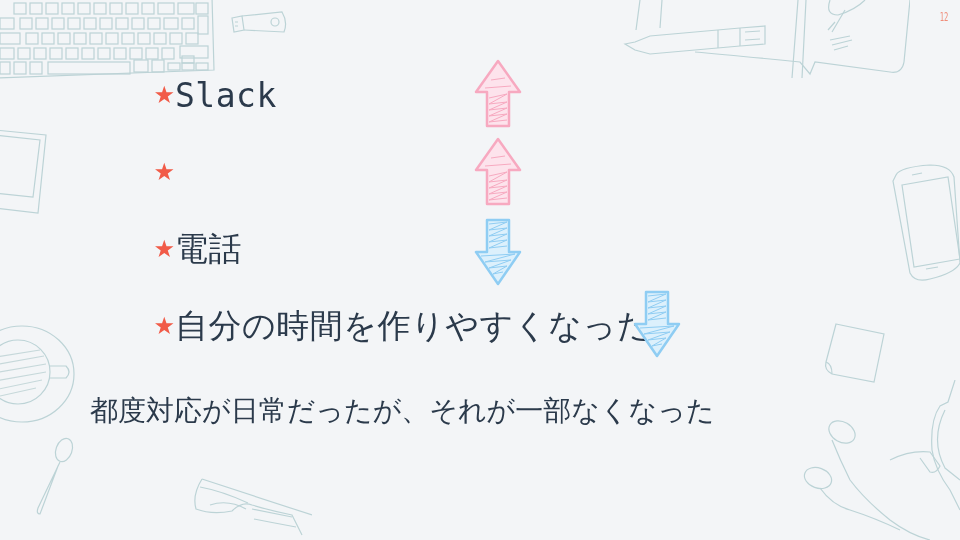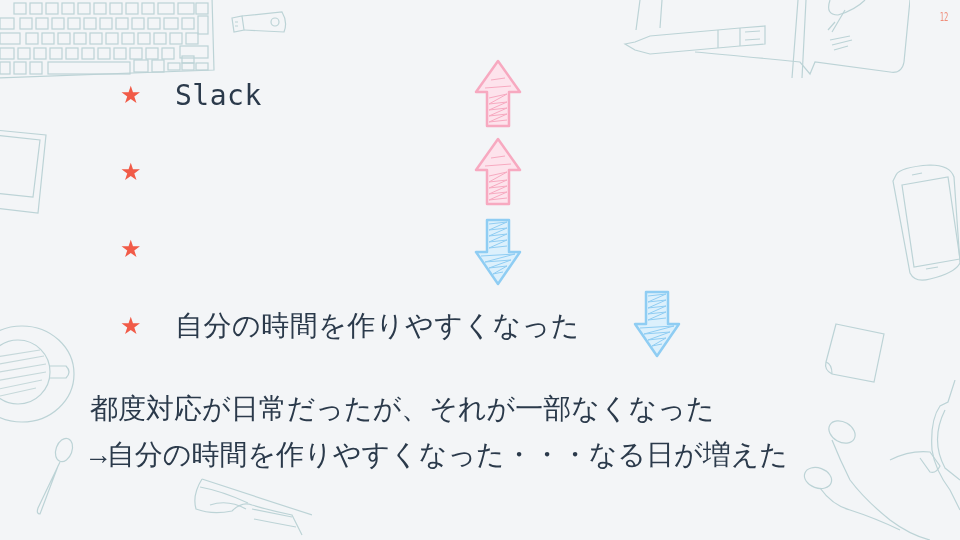--- a/index.html
+++ b/index.html
@@ -13,20 +13,21 @@
       background: #f3f5f7;
       font-family: "DejaVu Sans", "Liberation Sans", sans-serif;
       position: relative;
     }
     .slide {
       position: absolute;
       left: 0; top: 0;
       width: 960px; height: 540px;
       background: #f3f5f7;
       overflow: hidden;
+      text-align: right;
     }
     .deco {
       position: absolute;
       pointer-events: none;
     }
     .deco svg { display: block; }
     .page-number {
       position: absolute;
       top: 10px;
       right: 12px;
@@ -52,40 +53,40 @@
       margin-bottom: 27px;
     }
     .bullet-star {
       color: #f15b48;
       font-size: 24px;
       width: 55px;
       line-height: 1;
     }
     .bullet-text {
       color: #2b3a4b;
-      font-size: 28px;
+      font-size: 33px;
       letter-spacing: 0.5px;
       white-space: nowrap;
     }
     .bullet-text.mono {
       font-family: "DejaVu Sans Mono", monospace;
     }
     .arrow {
       position: absolute;
     }
     .summary {
       position: absolute;
       left: 90px;
       top: 388px;
       color: #2b3a4b;
       font-size: 28px;
       line-height: 46px;
       white-space: nowrap;
     }
-    .summary-line { display: block; font-family: Liberation Mono, monospace; }
+    .summary-line { display: block; }
   </style>
 </head>
 <body>
 
 <div class="slide">
 
   <div class="deco" style="left:0;top:0;">
     <svg width="220" height="80" viewBox="0 0 220 80" fill="none" stroke="#bcd3d6" stroke-width="1.2">
       <path d="M-5 -5 L212 -3 L214 70 L-5 78"></path>
       <g>
@@ -241,20 +242,21 @@
   <ul class="bullet-list">
     <li class="bullet-item">
       <span class="bullet-star">★</span>
       <span class="bullet-text mono">Slack</span>
     </li>
     <li class="bullet-item">
       <span class="bullet-star">★</span>
     </li>
     <li class="bullet-item">
       <span class="bullet-star">★</span>
+      <span class="bullet-text">電話</span>
     </li>
     <li class="bullet-item">
       <span class="bullet-star">★</span>
       <span class="bullet-text">自分の時間を作りやすくなった</span>
     </li>
   </ul>
 
   <div class="arrow" style="left:473px;top:58px;">
     <svg width="50" height="70" viewBox="0 0 50 70">
       <path d="M25 3 L47 34 L36 34 L36 68 L14 68 L14 34 L3 34 Z" fill="#fde3ec" stroke="#f7a9c0" stroke-width="2.5" stroke-linejoin="round"></path>
@@ -275,16 +277,15 @@
   </div>
   <div class="arrow" style="left:632px;top:290px;">
     <svg width="50" height="70" viewBox="0 0 50 70">
       <path d="M14 2 L36 2 L36 34 L47 34 L25 66 L3 34 L14 34 Z" fill="#dcf0fc" stroke="#8fcdf3" stroke-width="2.5" stroke-linejoin="round"></path>
       <path d="M16 6 L34 4 L16 12 L34 10 L16 18 L34 16 L16 24 L34 22 L16 30 L34 28 M8 38 L42 36 L12 44 L38 42 L16 50 L34 48 L20 56 L30 54" stroke="#8fcdf3" stroke-width="1" fill="none"></path>
     </svg>
   </div>
 
   <div class="summary">
     <span class="summary-line">都度対応が日常だったが、それが一部なくなった</span>
-    <span class="summary-line">→自分の時間を作りやすくなった・・・なる日が増えた</span>
   </div>
 
 </div>
 
 </body></html>

